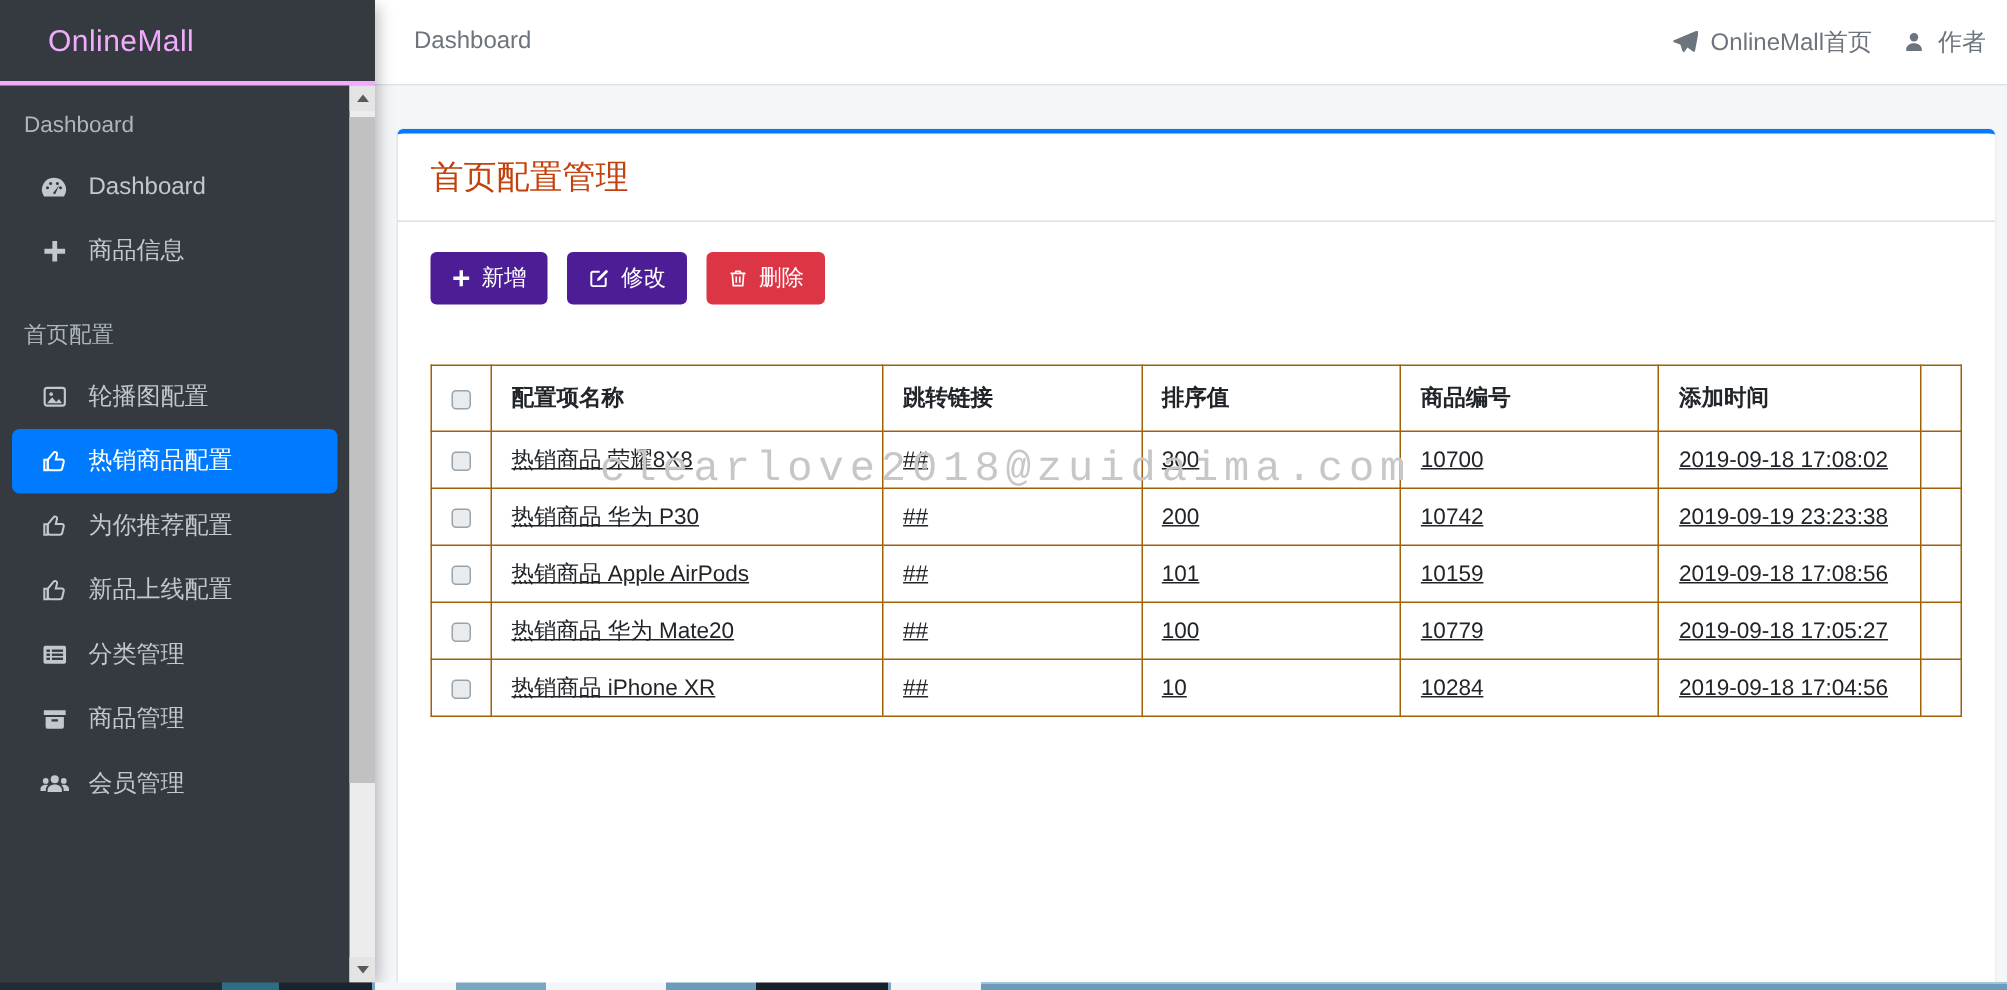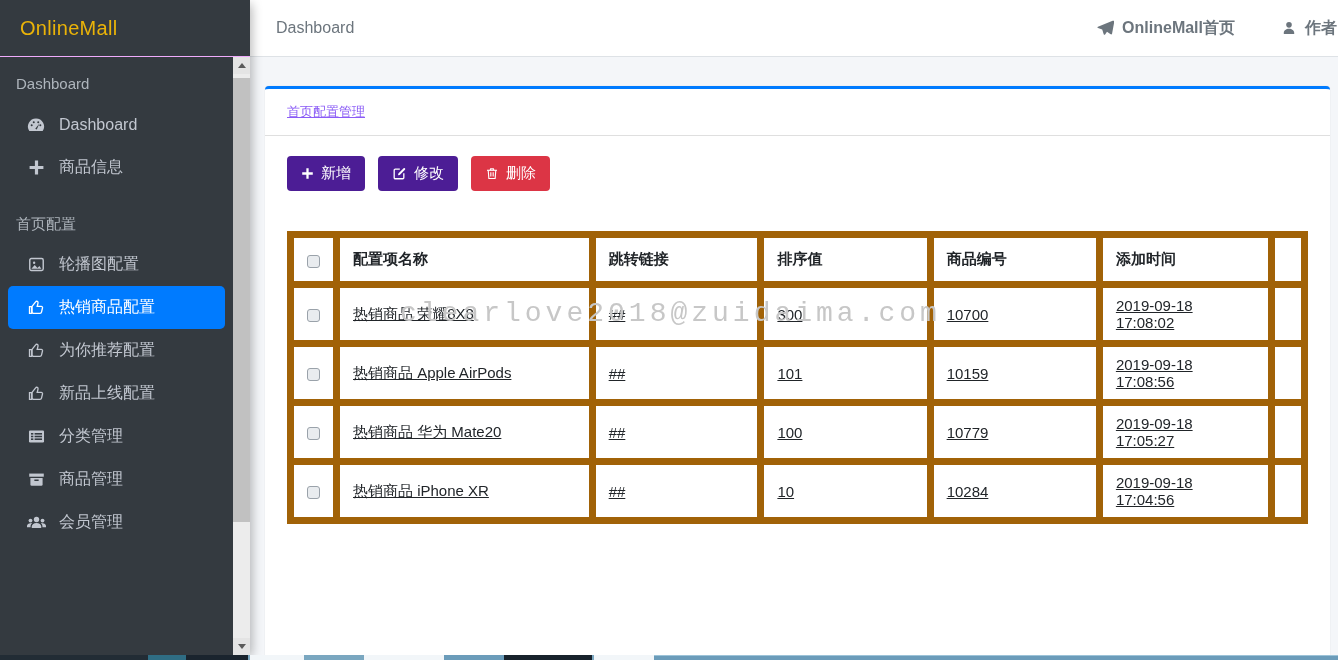--- a/index.html
+++ b/index.html
@@ -1,20 +1,20 @@
 <!DOCTYPE html>
 <html><head>
 <meta charset="utf-8">
 <style>
   * { margin:0; padding:0; box-sizing:border-box; }
   html,body { width:1338px; height:660px; overflow:hidden; font-family:"Liberation Sans","DejaVu Sans",sans-serif; background:#f4f6f9; }
 
   
   .sidebar { position:absolute; left:0; top:0; width:250px; height:660px; background:#343a40; z-index:20; box-shadow:6px 0 10px -4px rgba(0,0,0,.28); }
-  .logo { height:57px; line-height:56px; padding-left:20px; color:#eab308; font-size:20px; font-weight:400; border-bottom:1px solid #f0abfc; letter-spacing:.3px; }
+  .logo { height:57px; line-height:56px; padding-left:32px; color:#f0abfc; font-size:20px; font-weight:400; border-bottom:3px solid #f0abfc; letter-spacing:.3px; }
   .nav { padding-top:8px; width:233px; }
   .nav-header { height:38px; line-height:38px; padding-left:16px; color:#aeb5bc; font-size:15px; }
   .nav-header.spaced { margin-top:16px; }
   .nav-item { height:43px; display:flex; align-items:center; margin:0 8px; padding-left:16px; color:#c2c7d0; font-size:16px; border-radius:5px; cursor:pointer; }
   .nav-item .nicon { width:24px; height:22px; display:flex; align-items:center; justify-content:center; flex:0 0 24px; }
   .nav-item .nlabel { margin-left:11px; white-space:nowrap; }
   .nav-item.active { background:#007bff; color:#ffffff; }
   .nicon svg { display:block; }
 
   
@@ -22,39 +22,39 @@
   .sb-arrow { position:absolute; left:0; width:17px; height:17px; display:flex; align-items:center; justify-content:center; background:#e4e4e4; }
   .sb-arrow.up { top:0; }
   .sb-arrow.down { bottom:0; }
   .tri-up { width:0; height:0; border-left:4px solid transparent; border-right:4px solid transparent; border-bottom:5px solid #5a5a5a; }
   .tri-down { width:0; height:0; border-left:4px solid transparent; border-right:4px solid transparent; border-top:5px solid #5a5a5a; }
   .sb-thumb { position:absolute; left:0; top:21px; width:17px; height:444px; background:#c1c1c1; }
 
   
   .topbar { position:absolute; left:250px; top:0; right:0; height:57px; background:#ffffff; border-bottom:1px solid #dee2e6; display:flex; align-items:center; z-index:5; }
   .breadcrumb { margin-left:26px; color:#6c757d; font-size:16px; }
-  .topbar-right { margin-left:auto; margin-right:1px; display:flex; align-items:center; gap:46px;font-weight:bold; }
+  .topbar-right { margin-left:auto; margin-right:14px; display:flex; align-items:center; gap:20px; }
   .top-link { display:flex; align-items:center; gap:8px; color:#6c757d; font-size:16px; cursor:pointer; }
   .top-link svg { display:block; }
 
   
   .content { position:absolute; left:250px; top:57px; right:0; bottom:0; background:#f4f6f9; overflow:hidden; }
   .card { margin:29px 8px 0 15px; background:#ffffff; border-top:3px solid #007bff; border-radius:4px; box-shadow:0 0 1px rgba(0,0,0,.2); height:700px; }
   .card-header { padding:14px 22px; border-bottom:1px solid rgba(0,0,0,.125); }
-  .card-title { font-size:13px; color:#8b5cf6;text-decoration:underline; }
+  .card-title { font-size:22px; color:#c2410c; }
   .card-body { padding:20px 22px; }
 
   .btn-row { display:flex; gap:13px; }
   .btn { display:inline-flex; align-items:center; gap:7px; border:none; border-radius:4px; color:#fff; font-size:15px; padding:8px 14px; cursor:pointer; font-family:inherit; }
   .btn-info { background:#4c1d95; }
   .btn-danger { background:#dc3545;text-align:center; }
   .btn svg { display:block; }
 
   table.grid { width:100%; border-collapse:collapse; margin-top:40px; font-size:15px; color:#212529; }
-  table.grid th, table.grid td { border:7px solid #a16207; text-align:left; vertical-align:middle; }
+  table.grid th, table.grid td { border:1px solid #a16207; text-align:left; vertical-align:middle; }
   table.grid th { padding:12px 13px; font-weight:700; font-size:15px; }
   table.grid td { padding:9px 13px;text-decoration:underline; }
   th.cb-col, td.cb-col { text-align:center; padding-left:6px; padding-right:6px; }
   .checkbox { display:inline-block; width:13px; height:13px; border:1px solid #9aa2aa; border-radius:3px; background:#e9ecef; cursor:pointer; vertical-align:middle; }
   td.gap-col, th.gap-col { border-left:1px solid #dee2e6; }
 
   .watermark { position:absolute; left:150px; top:241px; font-family:"Liberation Mono","DejaVu Sans Mono",monospace; font-size:28px; letter-spacing:4px; color:#c7c7c7; z-index:6; pointer-events:none; white-space:nowrap; }
 
   
   .bottom-strip { position:absolute; left:0; bottom:0; width:1338px; height:5px; display:flex; z-index:40; }
@@ -282,20 +282,29 @@
             <td class="cb-col"><span class="checkbox"></span></td>
             <td>热销商品 荣耀8X8</td>
             <td>##</td>
             <td>300</td>
             <td>10700</td>
             <td>2019-09-18 17:08:02</td>
             <td class="gap-col"></td>
           </tr>
           <tr>
             <td class="cb-col"><span class="checkbox"></span></td>
+            <td>热销商品 华为 P30</td>
+            <td>##</td>
+            <td>200</td>
+            <td>10742</td>
+            <td>2019-09-19 23:23:38</td>
+            <td class="gap-col"></td>
+          </tr>
+          <tr>
+            <td class="cb-col"><span class="checkbox"></span></td>
             <td>热销商品 Apple AirPods</td>
             <td>##</td>
             <td>101</td>
             <td>10159</td>
             <td>2019-09-18 17:08:56</td>
             <td class="gap-col"></td>
           </tr>
           <tr>
             <td class="cb-col"><span class="checkbox"></span></td>
             <td>热销商品 华为 Mate20</td>

